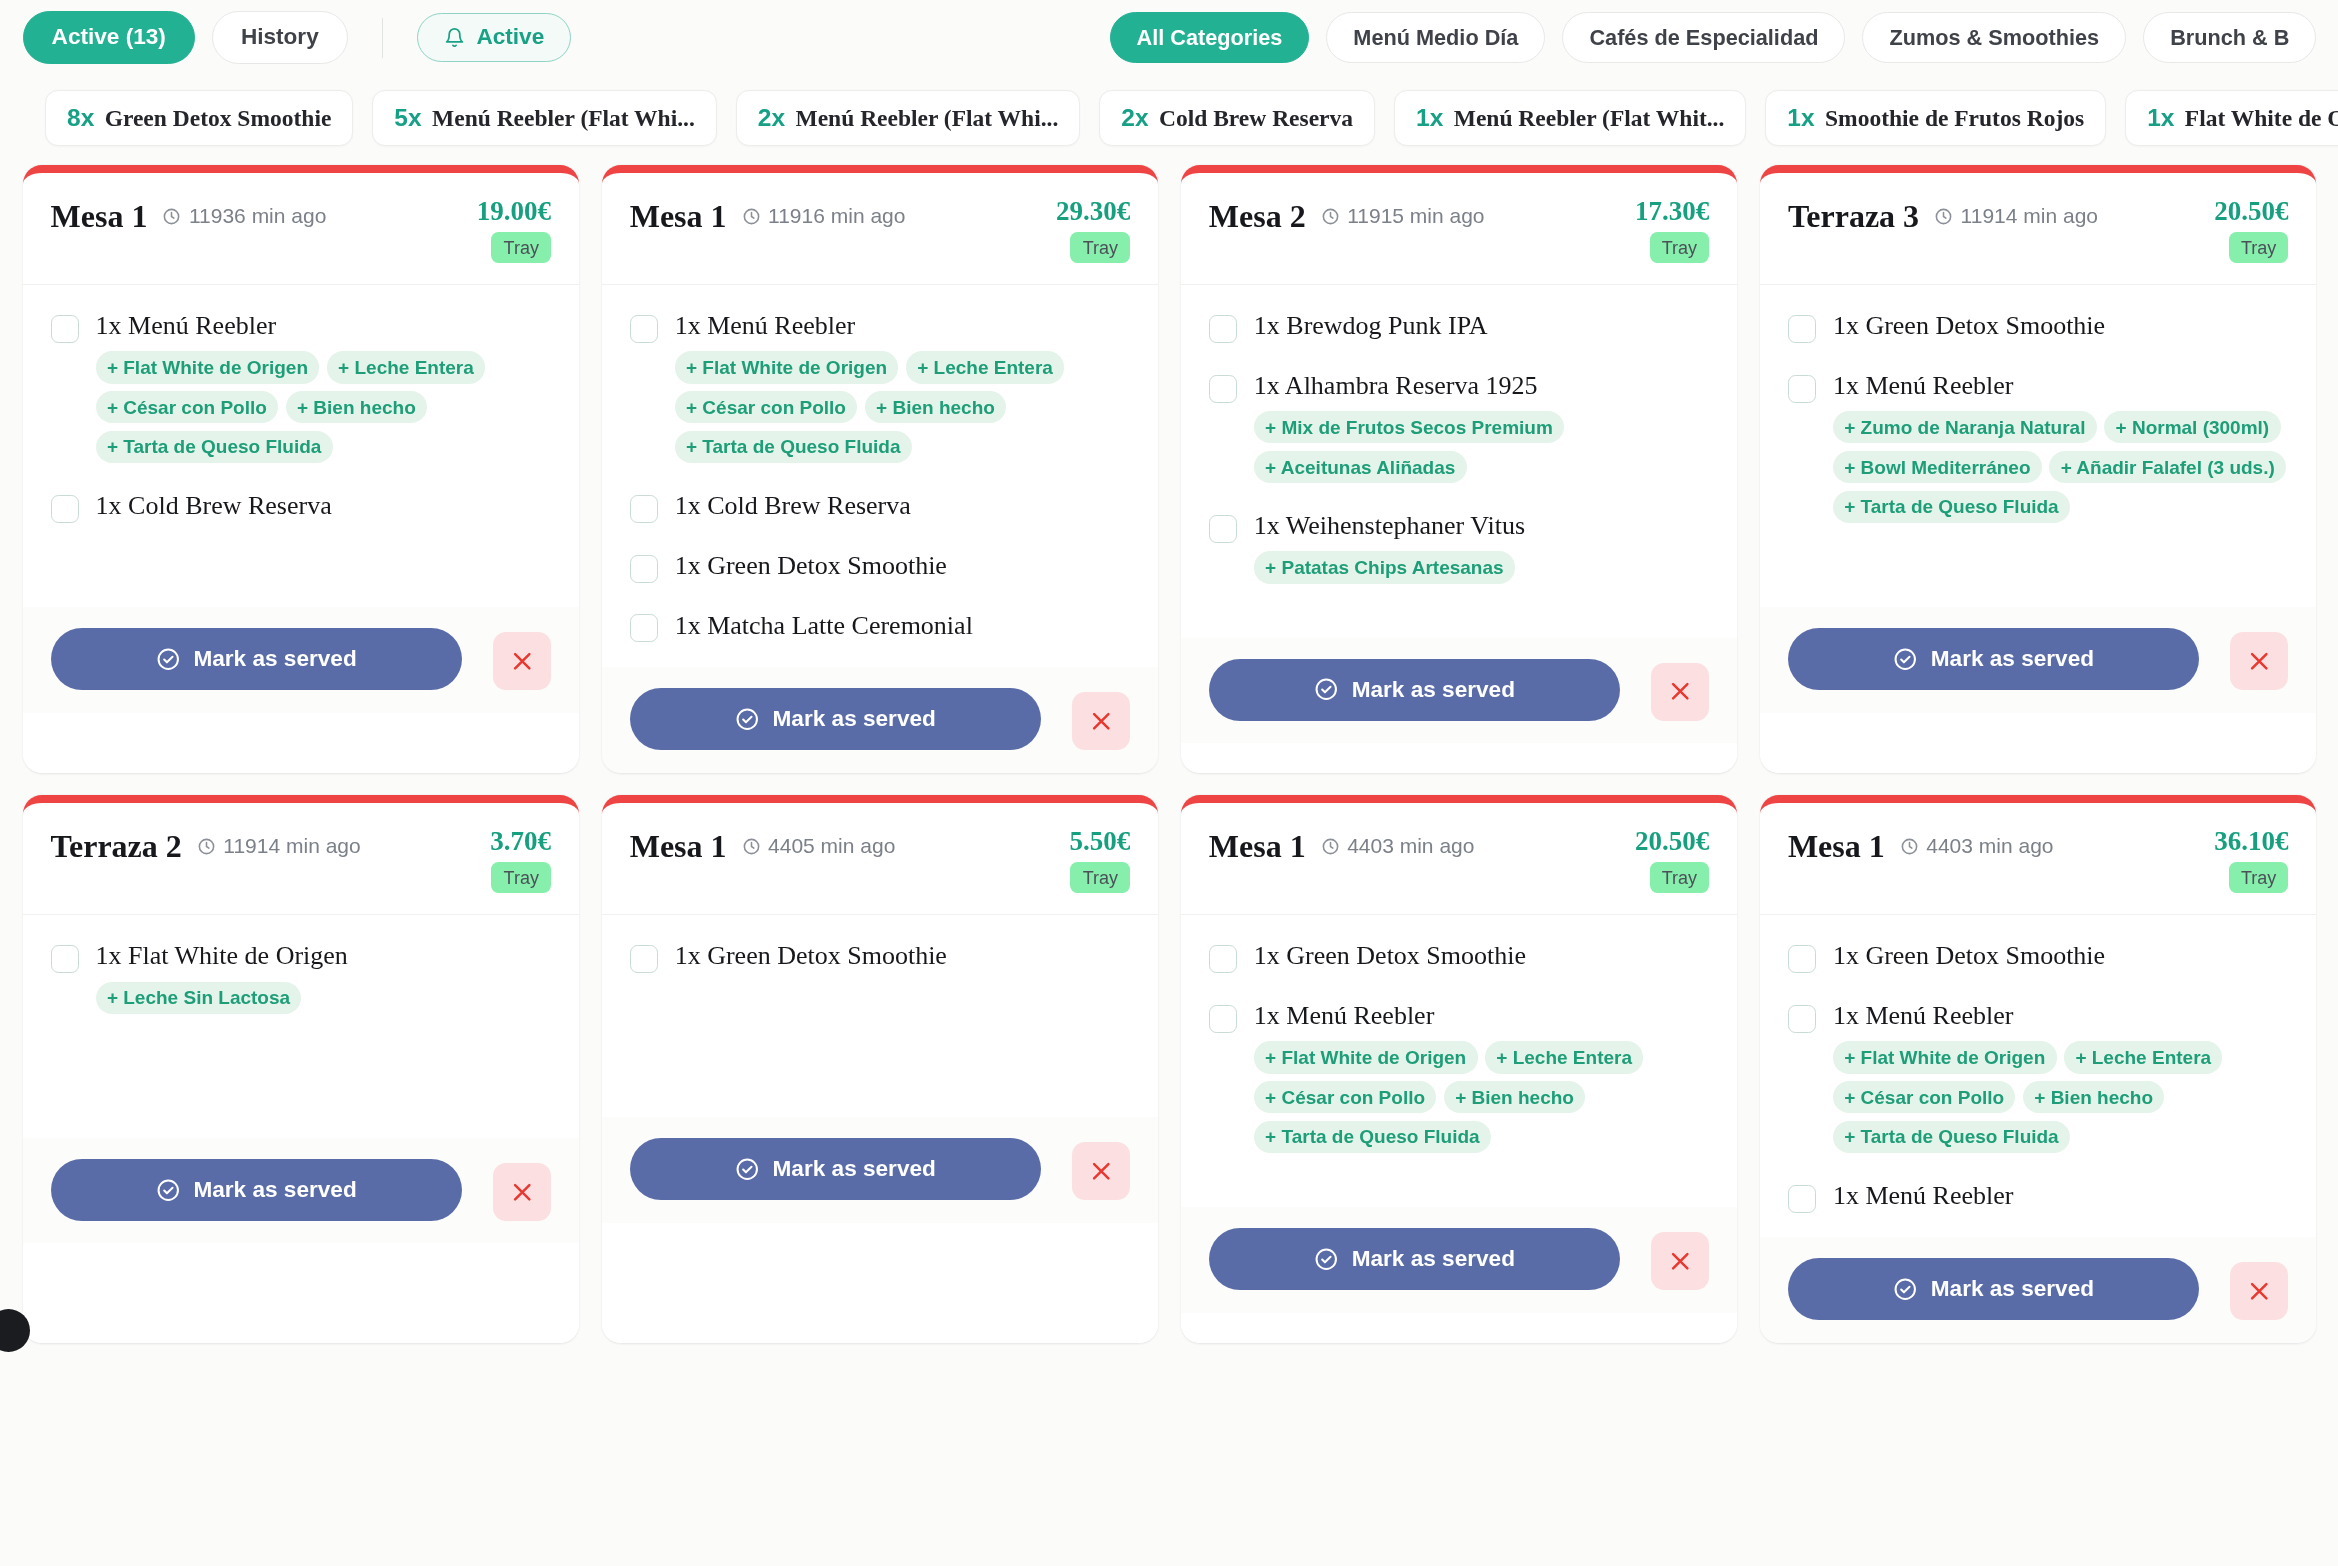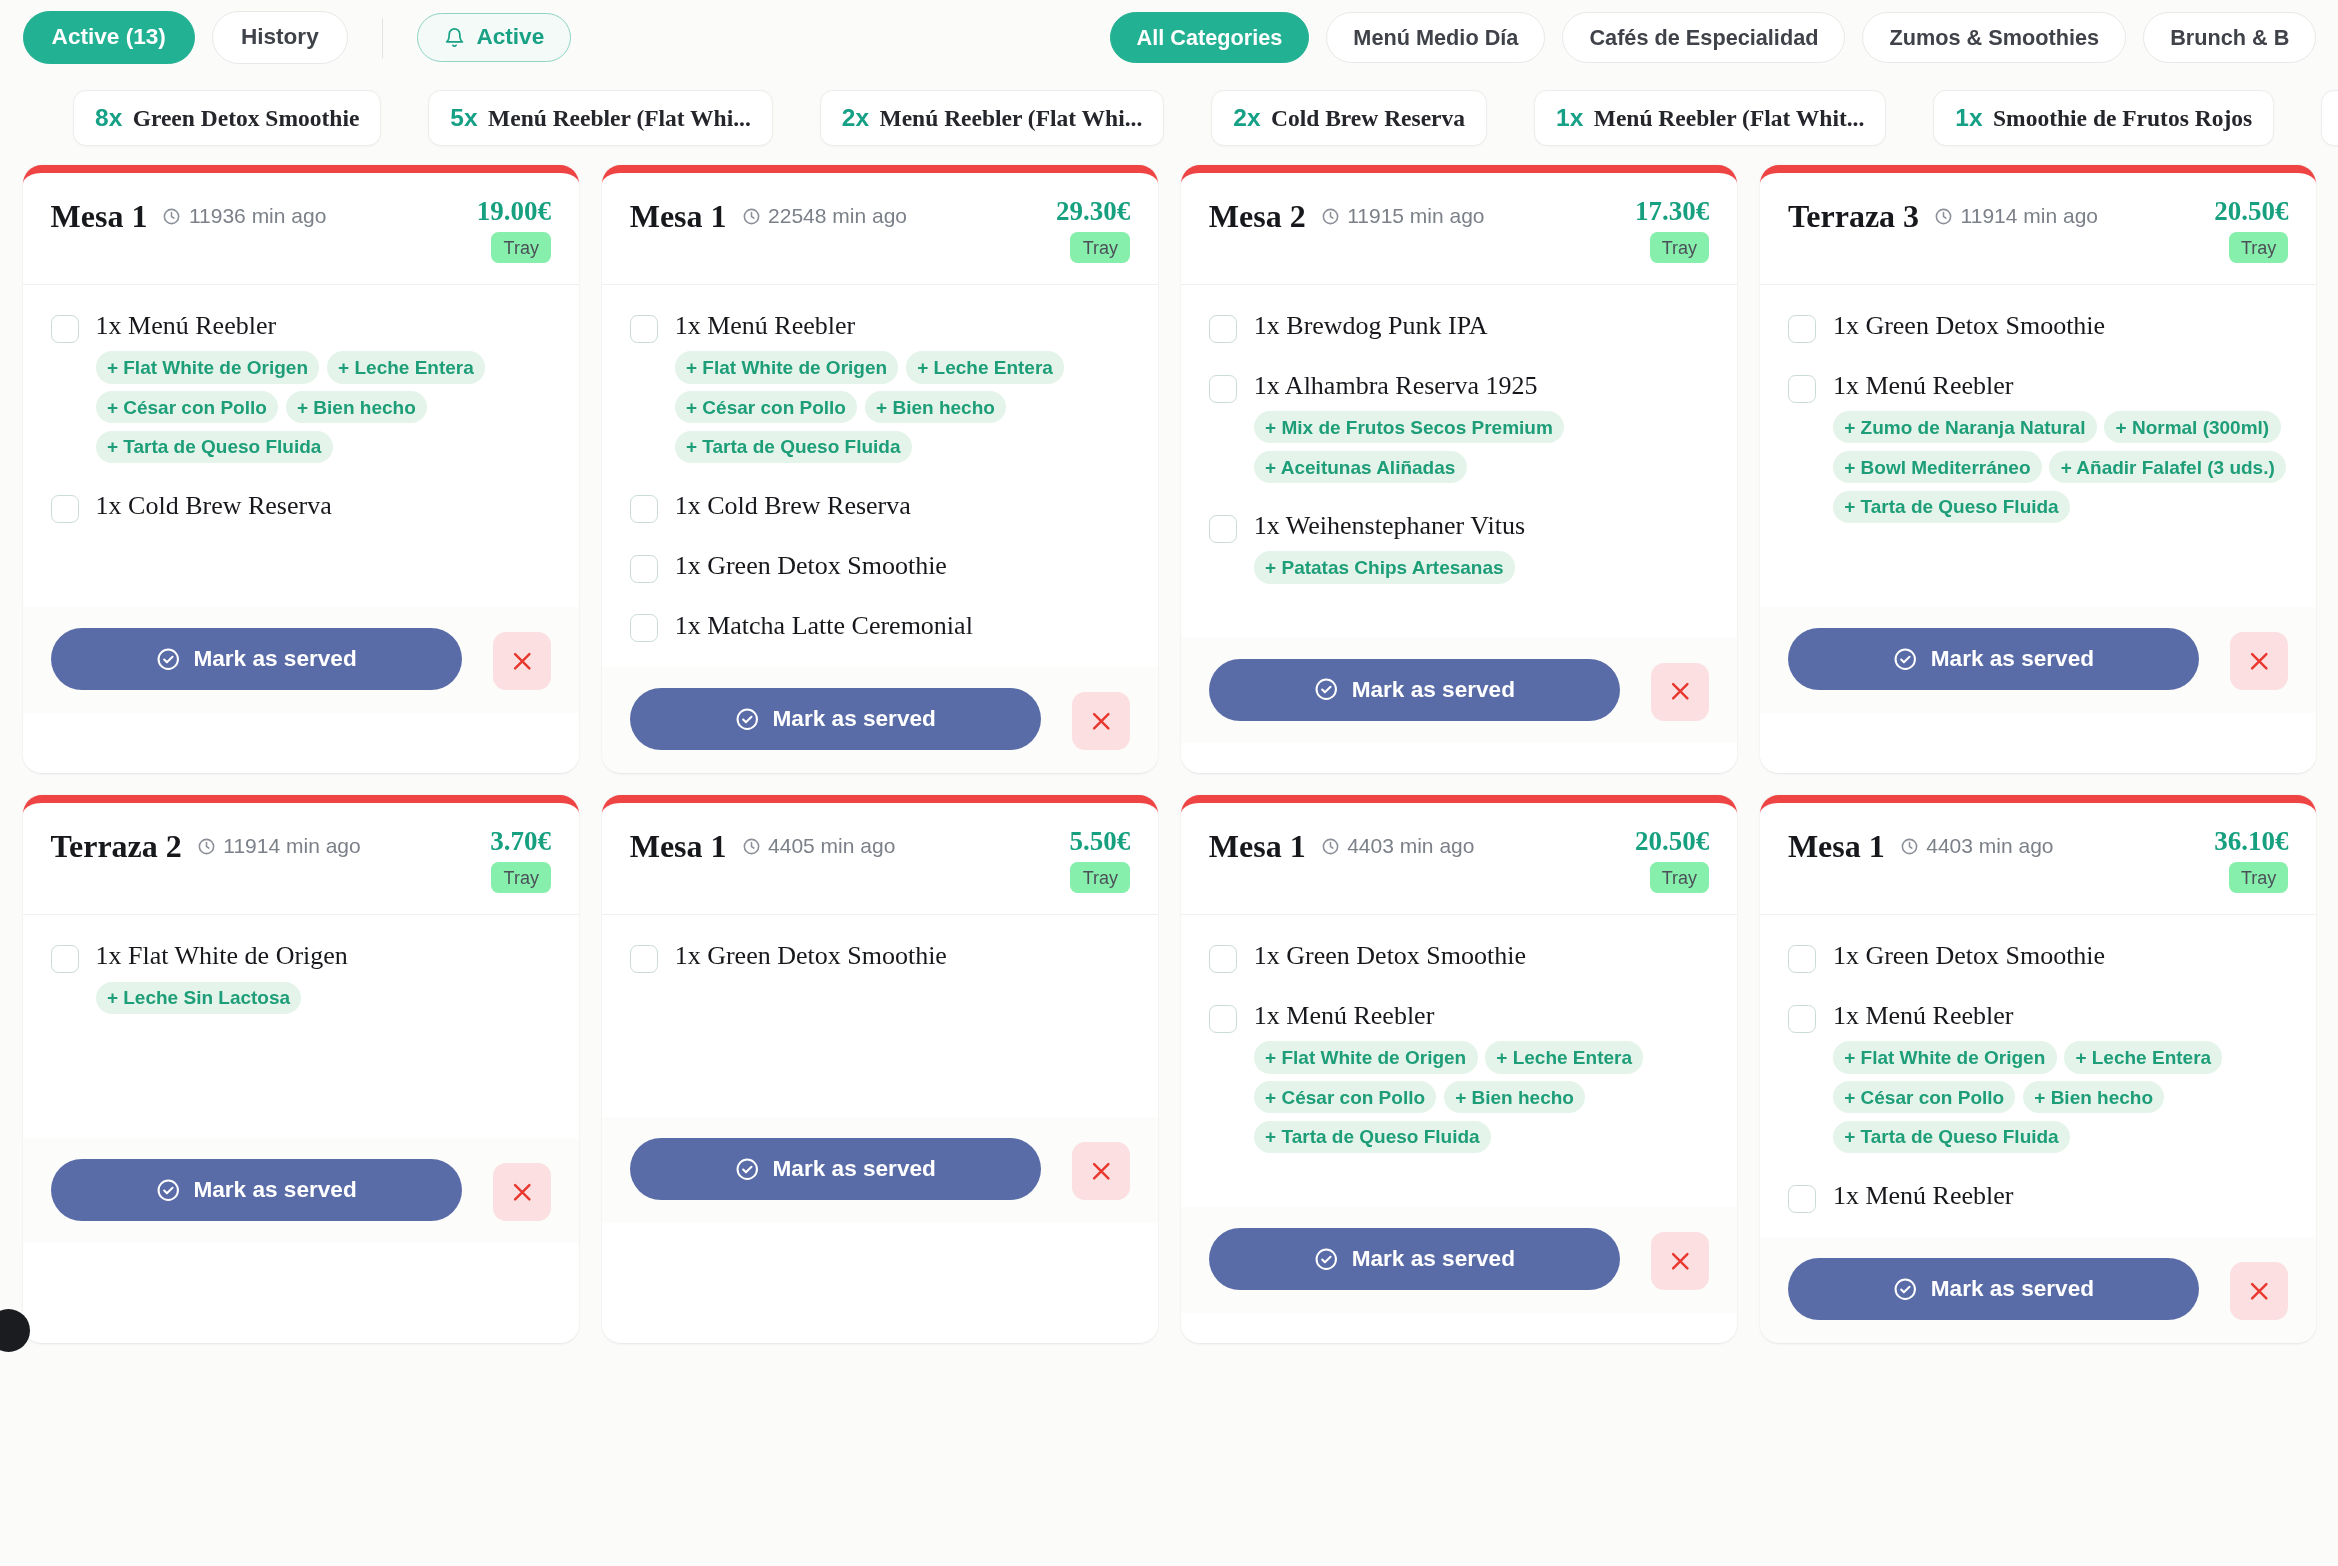--- a/index.html
+++ b/index.html
@@ -50,21 +50,20 @@
   }
   .chip {
     background: #ffffff;
     border: 0.9px solid #ededec;
     border-radius: 13px;
     padding: 13px 21px;
     display: flex; align-items: baseline; gap: 10.4px;
     white-space: nowrap;
     flex: 0 0 auto;
     box-shadow: 0 0.9px 1.9px rgba(20,20,20,.03);
-    margin-left: 28px;
   }
   .chip .qty {
     color: #16a085; font-weight: bold; font-size: 24.5px;
     font-family: "Liberation Sans", sans-serif;
   }
   .chip .nm {
     color: #24262b; font-size: 23.5px; font-weight: bold;
     font-family: "Liberation Serif", serif;
     max-width: 282px; overflow: hidden; text-overflow: ellipsis;
   }
@@ -290,21 +289,21 @@
       <div class="card-head">
         <div class="head-left">
           <span class="table-name">Mesa 1</span>
           <span class="elapsed">
             <span>
               <svg class="clock" viewBox="0 0 24 24" fill="none" stroke="#8b9099" stroke-width="2" stroke-linecap="round" stroke-linejoin="round">
                 <circle cx="12" cy="12" r="9"></circle>
                 <path d="M12 7v5l3 2"></path>
               </svg>
             </span>
-            <span>22548 min ago</span>
+            <span>11916 min ago</span>
           </span>
         </div>
         <div class="head-right">
           <span class="price">29.30€</span>
           <span class="tray">Tray</span>
         </div>
       </div>
       <div class="card-body">
         <div class="line-item">
           <span class="cbox"></span>

